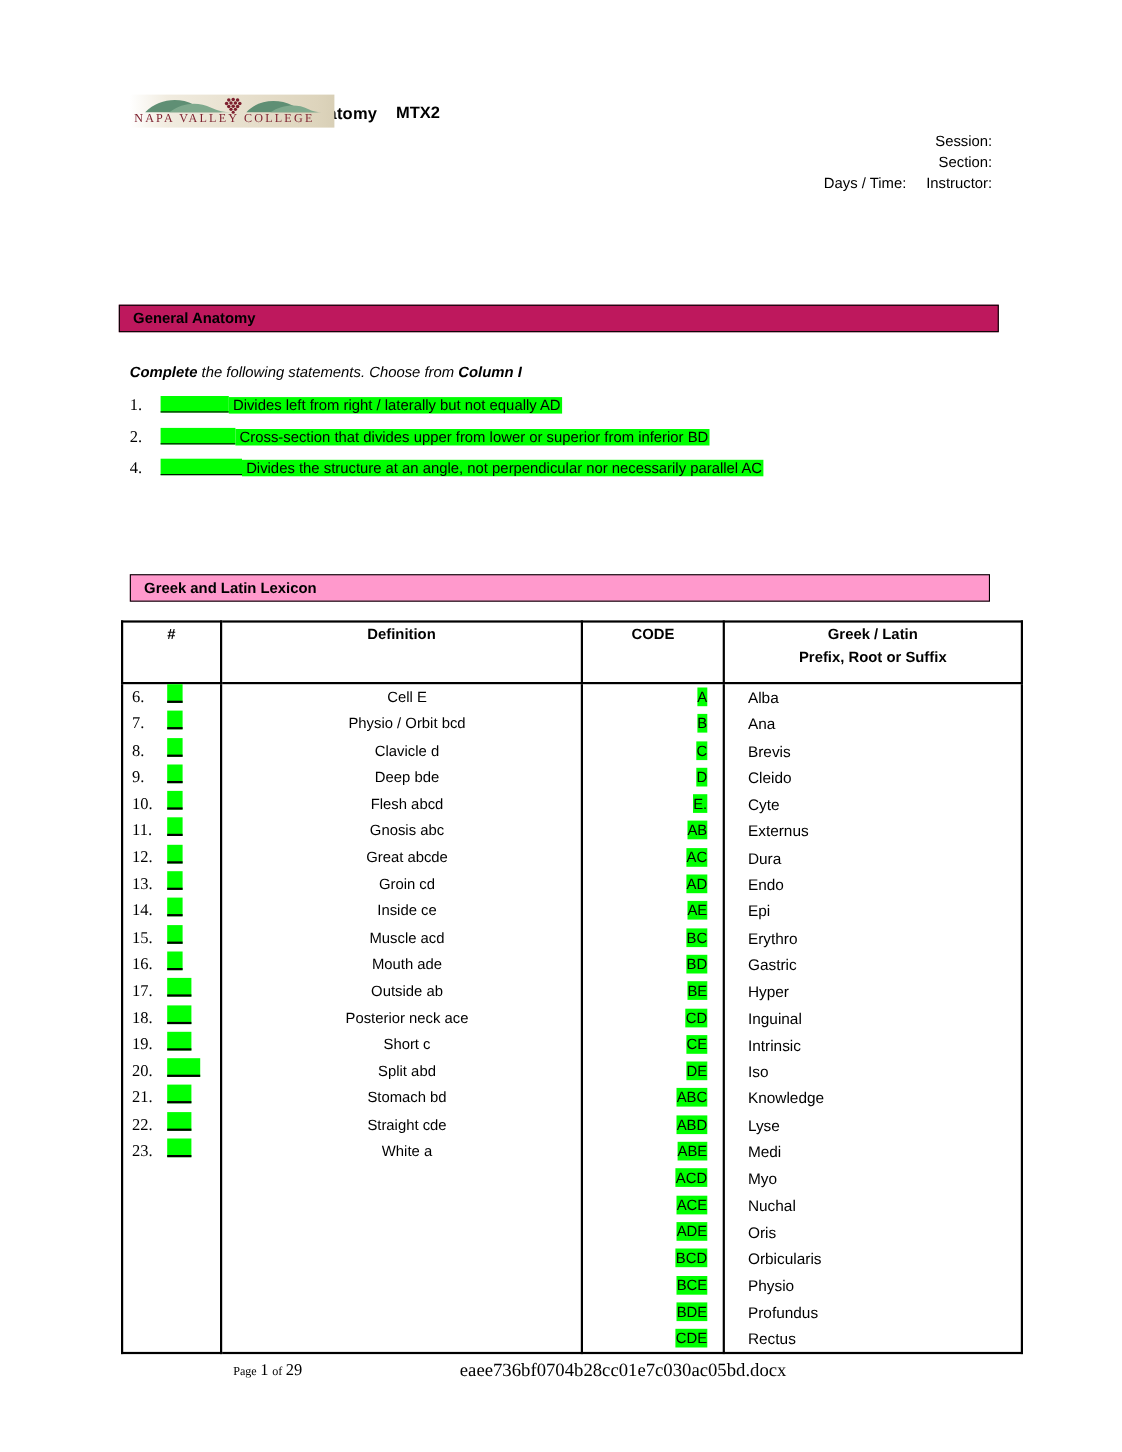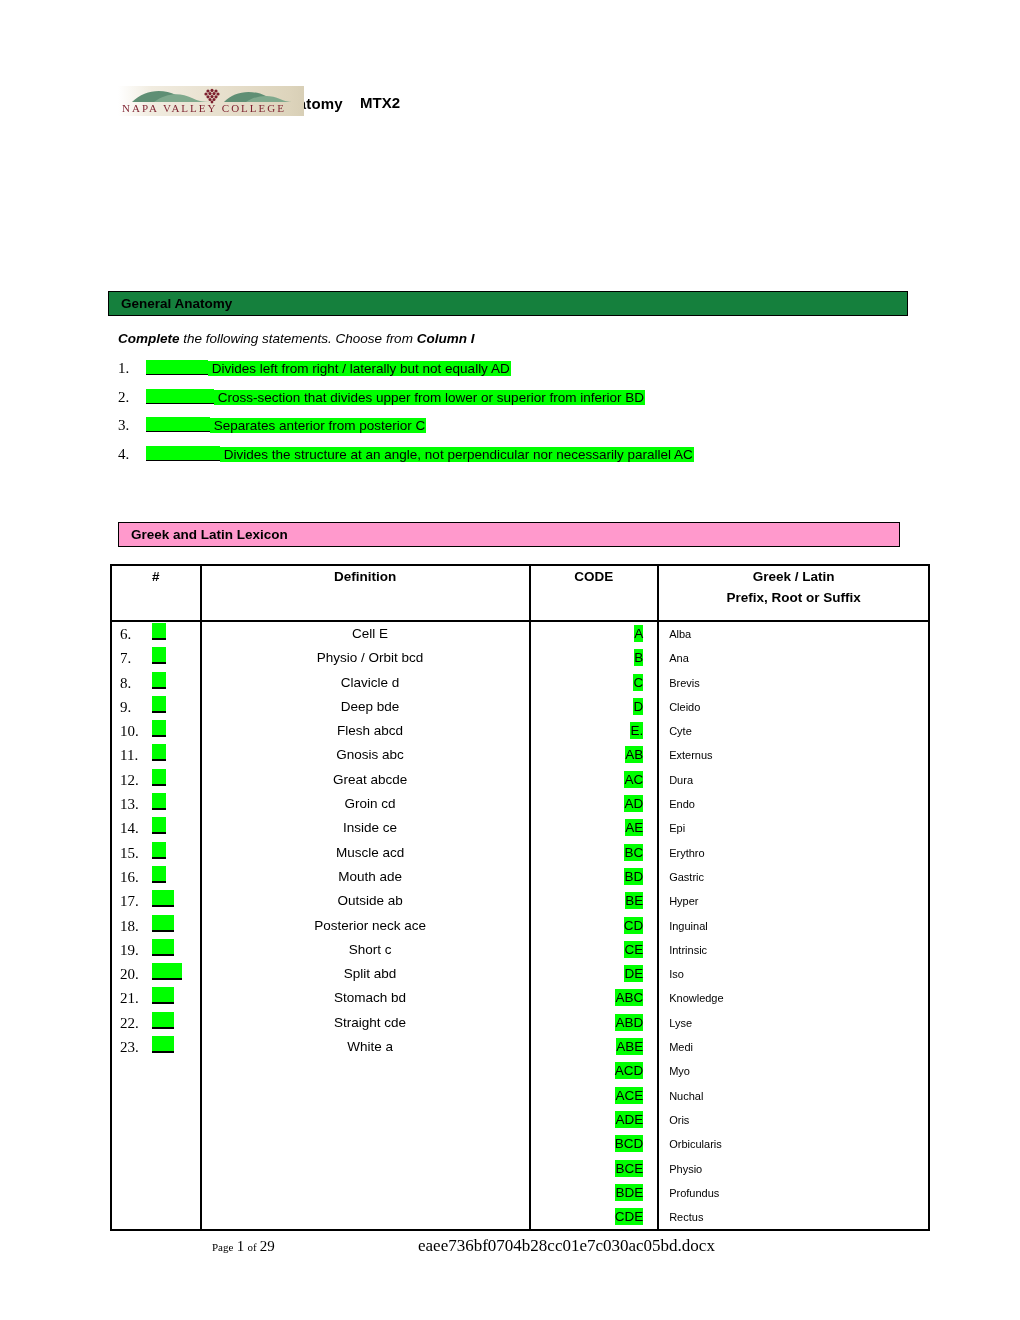--- a/index.html
+++ b/index.html
@@ -103,21 +103,21 @@
     width: 800px;
     height: 25px;
     border: 1px solid #000000;
     box-sizing: border-box;
     font-size: 13.5px;
     font-weight: bold;
     line-height: 23px;
     padding-left: 12px;
     box-sizing: border-box;
   }
-  .section-bar.gray { top: 291px; background: #15803d; }
+  .section-bar.gray { top: 277px; background: #be185d; }
   .section-bar.pink { top: 522px; background: #ff99cc; left: 118px; width: 782px; }
 
   
   .instruction {
     position: absolute;
     left: 118px;
     top: 331px;
     font-size: 13.5px;
     white-space: nowrap;
     font-style: italic;
@@ -224,22 +224,23 @@
   }
   .coderow span {
     background: #00ff00;
     padding: 1px 0;
   }
 
   .gllist { padding-left: 10px; }
   .glrow {
     height: 24.3px;
     line-height: 24.3px;
-    font-size: 11px;
-    white-space: nowrap;
+    font-size: 14px;
+    white-space: nowrap;
+    margin-left: 11px;
   }
 
   
   .footer {
     position: absolute;
     left: 0;
     top: 1238px;
     width: 1020px;
     height: 26px;
     padding-left: 28px;
@@ -290,32 +291,42 @@
         <circle cx="92" cy="13.4" r="1.5"></circle>
         <circle cx="96" cy="13.4" r="1.5"></circle>
         <circle cx="94" cy="16" r="1.4"></circle>
       </g>
     </svg>
     <div class="logo-word">NAPA VALLEY COLLEGE</div>
   </div>
 
   <div class="mtx-code">MTX2</div>
 
+  <div class="meta-labels">
+    <div class="row-inline">
+      <span>Session:</span>
+    </div>
+    <div class="row-inline">
+      <span>Section:</span>
+    </div>
+    <div class="row-inline">
+      <span class="days-label">Days  / Time:</span><span>Instructor:</span>
+    </div>
+  </div>
 
 
   <div class="section-bar gray">General Anatomy</div>
 
   <div class="instruction">
     <b>Complete</b><span> the following statements. Choose from </span><b>Column I</b>
   </div>
 
   <div class="qlist" id="qlist">
       <div class="qrow"><span class="qnum">1.</span><span class="qblank" style="width: 62px;"></span><span class="qtext">  Divides left from right / laterally but not equally  AD</span></div>
       <div class="qrow"><span class="qnum">2.</span><span class="qblank" style="width: 68px;"></span><span class="qtext">  Cross-section that divides upper from lower or superior from inferior   BD</span></div>
-      <div class="qrow"><span class="qnum">3.</span><span class="qblank" style="width: 64px;"></span><span class="qtext">  Separates anterior from posterior   C</span></div>
       <div class="qrow"><span class="qnum">4.</span><span class="qblank" style="width: 74px;"></span><span class="qtext">  Divides the structure at an angle, not perpendicular nor necessarily parallel  AC</span></div>
     </div>
 
   <div class="section-bar pink">Greek and Latin Lexicon</div>
 
   <table class="lex-table">
     <tbody>
         <tr>
       <td class="col-num th-cell">#</td>
       <td class="col-def th-cell">Definition</td>

